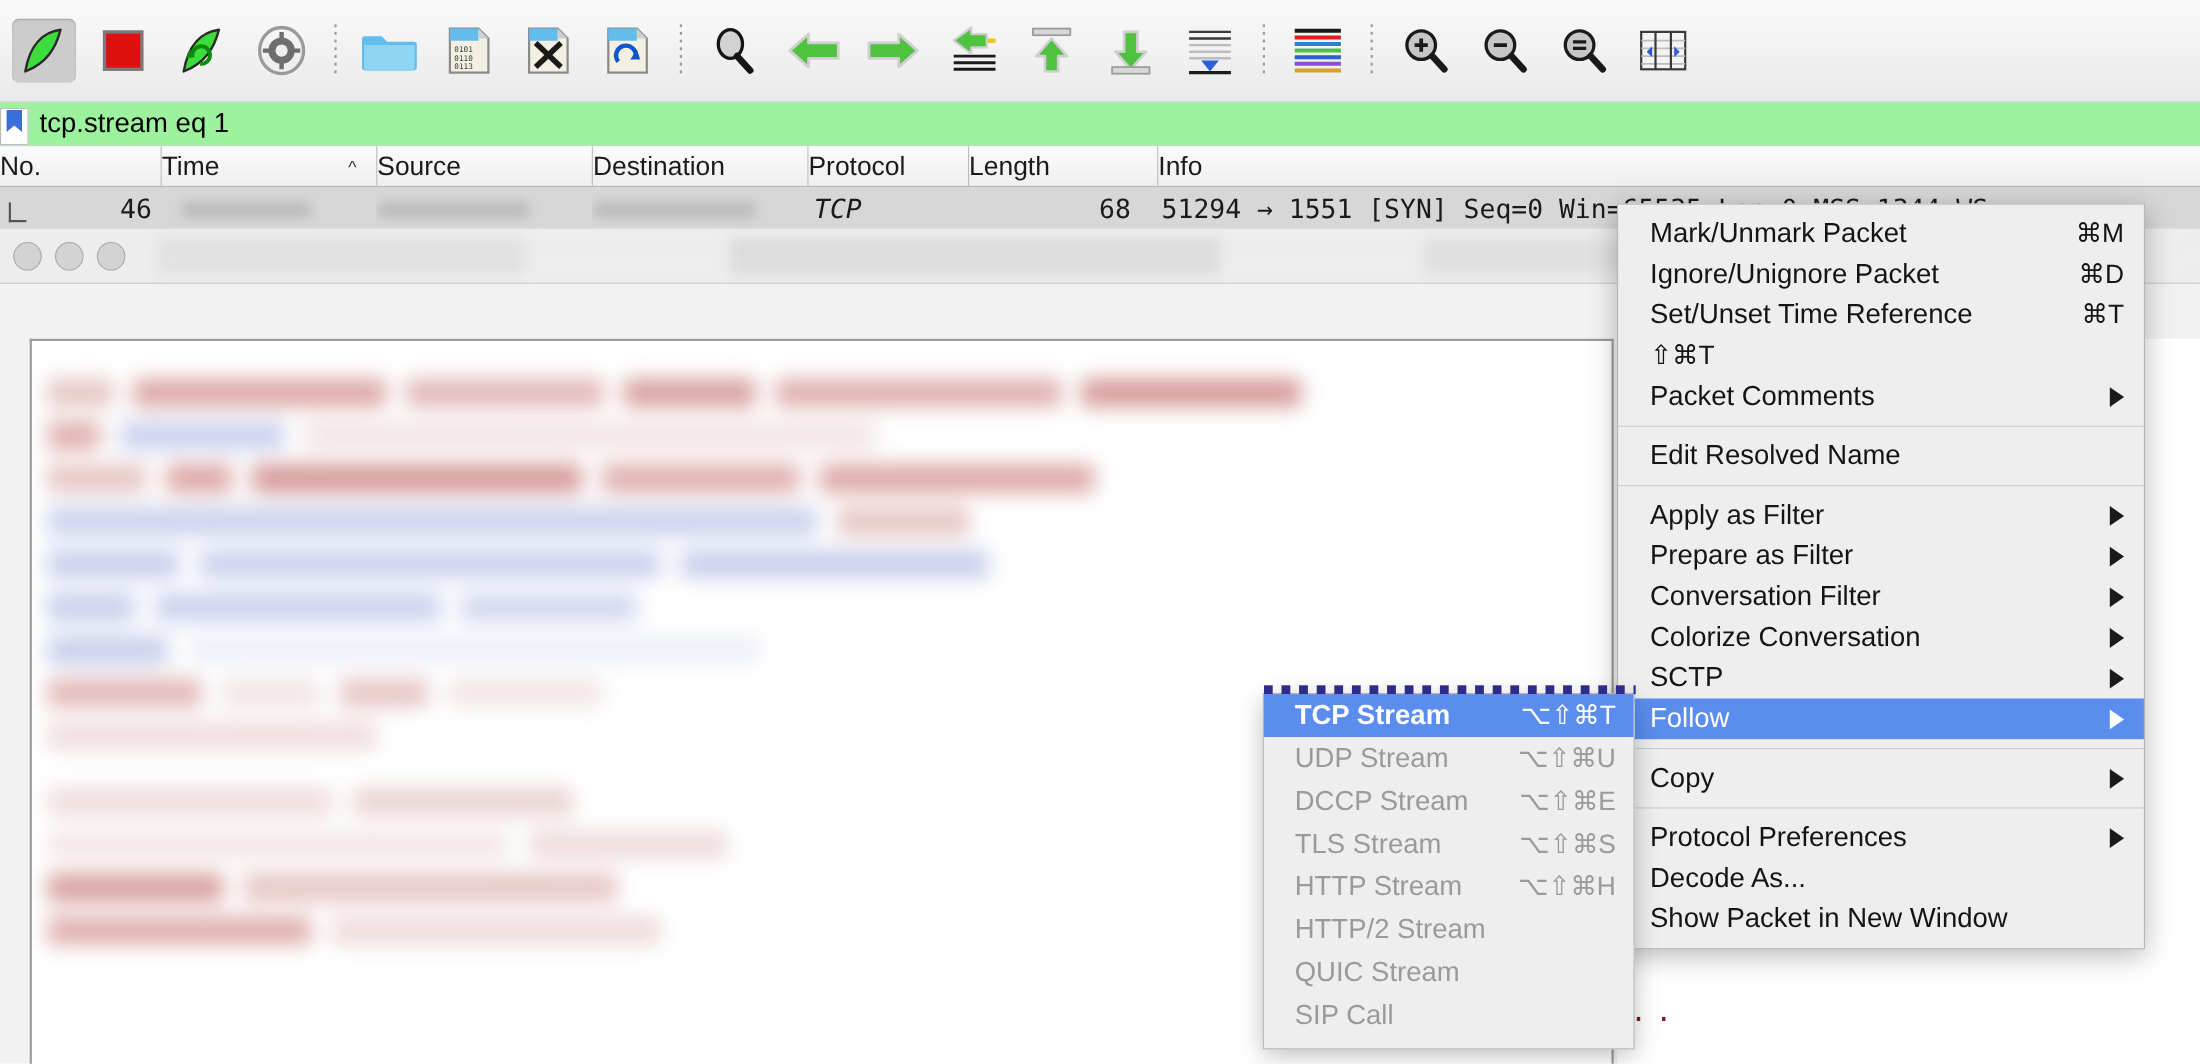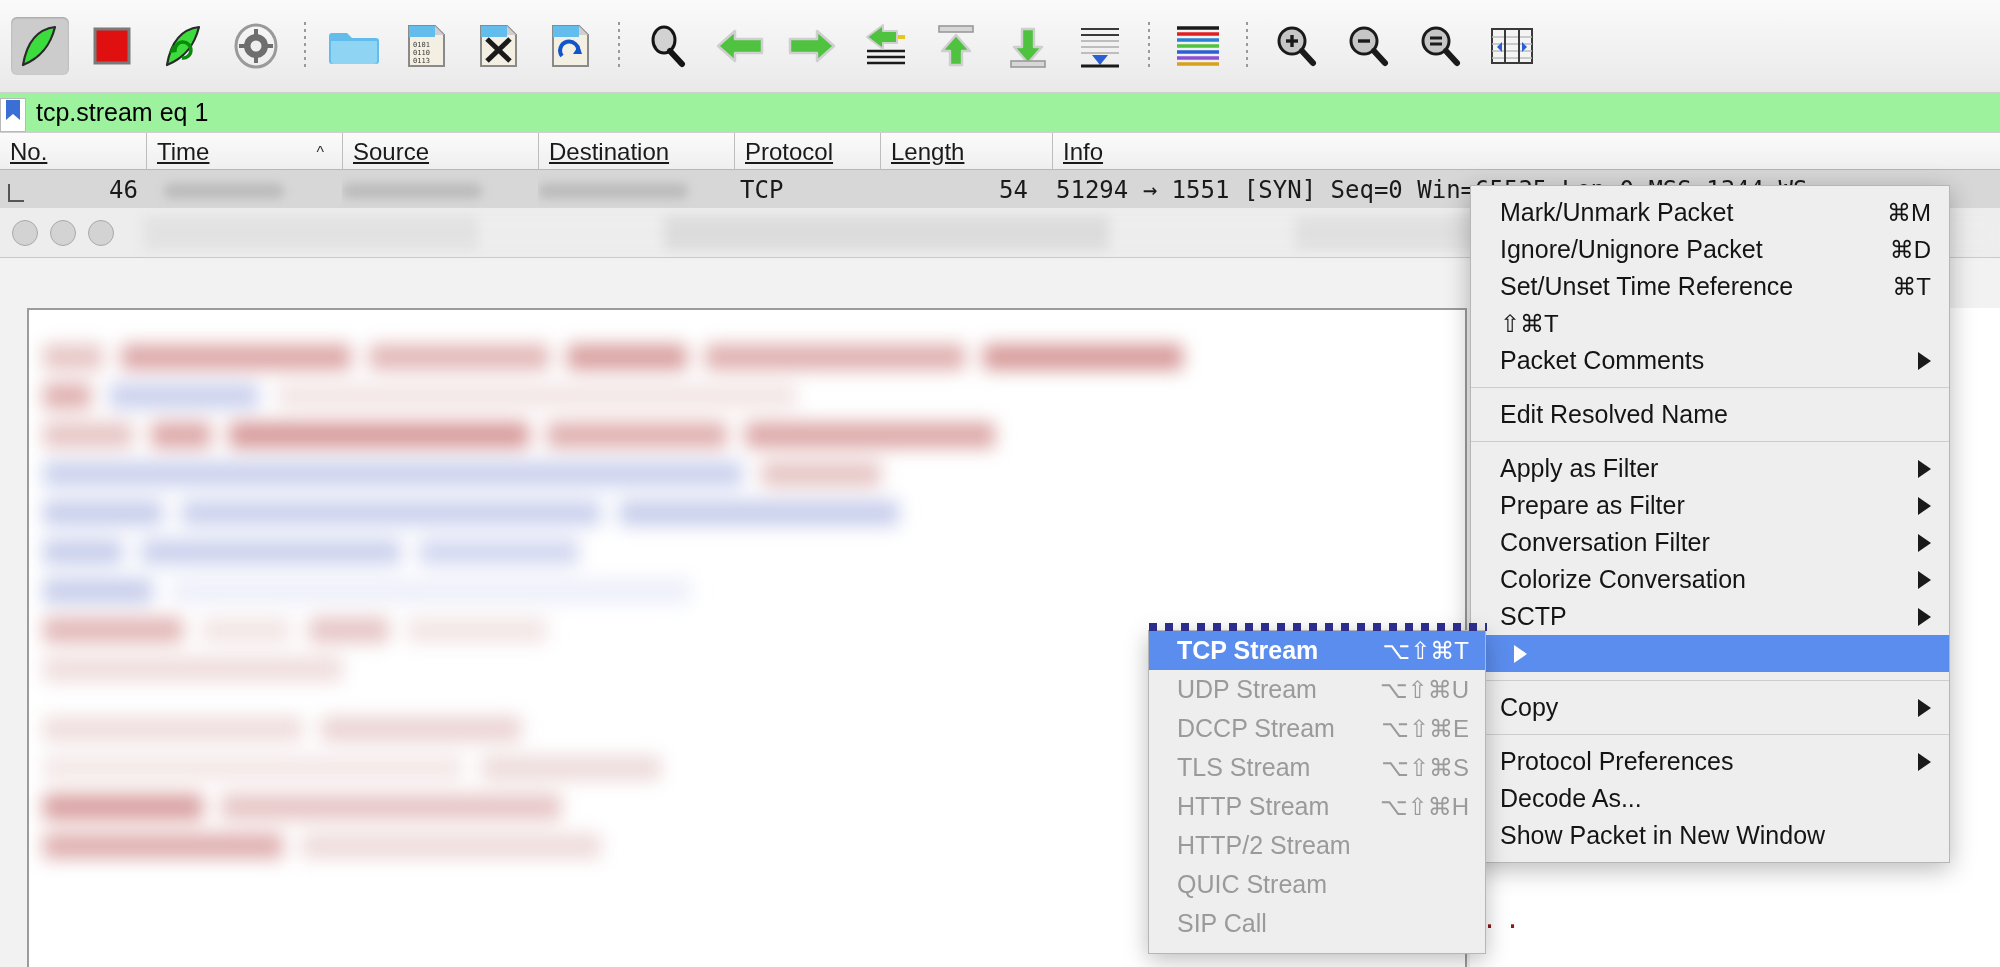--- a/index.html
+++ b/index.html
@@ -49,43 +49,43 @@
 
   
   .colhdr {
     position: absolute; left: 0; top: 133px; width: 2000px; height: 37px;
     background: linear-gradient(180deg,#fbfbfb,#efefef);
     border-bottom: 1px solid #b6b6b6;
     display: flex; align-items: center;
     font-size: 24px; color: #1a1a1a;
   }
   .colhdr .col {
-    height: 37px; line-height: 37px; padding-left: 10px;
-    border-left: 1px solid #bdbdbd; position: relative; white-space: nowrap; text-decoration: underline;
+    height: 37px; line-height: 37px; padding-left: 0;
+    border-left: 1px solid #bdbdbd; position: relative; white-space: nowrap;
   }
   .colhdr .col:first-child { border-left: none; }
   .sortarrow { position: absolute; right: 18px; top: 0; font-size: 16px; color:#333; line-height:40px;}
 
   
   .pktrow {
     position: absolute; left: 0; top: 170px; width: 2000px; height: 40px;
     background: #d7d7d7; font-family: "DejaVu Sans Mono", monospace;
     font-size: 24px; color: #1a1a1a; display: flex; align-items: center;
     overflow: hidden; white-space: nowrap;
   }
   .pktrow .cell { height: 38px; line-height: 38px; overflow: hidden; }
   .pkt-expander {
     position: absolute; left: 8px; top: 14px; width: 16px; height: 18px;
     border-left: 2px solid #555; border-bottom: 2px solid #555;
   }
   .cell.num { width: 146px; text-align: right; padding-right: 8px; }
   .cell.time { width: 196px; }
   .cell.src { width: 196px; }
   .cell.dst { width: 196px; }
-  .cell.proto { width: 146px; padding-left: 6px; }
+  .cell.proto { width: 146px; padding-left: 6px; font-style: italic; }
   .cell.len { width: 160px; text-align: right; padding-right: 12px; }
   .cell.info { padding-left: 16px; }
 
   .blurpill { display:inline-block; height: 16px; border-radius: 8px; background:#bdbdbd; filter: blur(5px); vertical-align: middle;}
 
   
   .bgwindow {
     position: absolute; left: 0; top: 208px; width: 2000px; height: 50px;
     background: #ededed; border-bottom: 1px solid #c8c8c8;
     display: flex; align-items: center;
@@ -443,21 +443,21 @@
     <div class="cell time">
       <span class="blurpill" style="width:120px;margin-left:18px;"></span>
     </div>
     <div class="cell src">
       <span class="blurpill" style="width:140px;"></span>
     </div>
     <div class="cell dst">
       <span class="blurpill" style="width:150px;"></span>
     </div>
     <div class="cell proto">TCP</div>
-    <div class="cell len">54</div>
+    <div class="cell len">68</div>
     <div class="cell info">51294 → 1551 [SYN] Seq=0 Win=65535 Len=0 MSS=1344 WS</div>
   </div>
 
   <div class="bgwindow">
     <div class="tl"></div>
     <div class="tl"></div>
     <div class="tl"></div>
     <div class="bgw-blur"></div>
   </div>
 
@@ -585,20 +585,21 @@
     </div>
     <div class="mi">
       <span class="label">Colorize Conversation</span>
       <span class="arrow"></span>
     </div>
     <div class="mi">
       <span class="label">SCTP</span>
       <span class="arrow"></span>
     </div>
     <div class="mi sel">
+      <span class="label">Follow</span>
       <span class="arrow"></span>
     </div>
 
     <div class="msep"></div>
 
     <div class="mi">
       <span class="label">Copy</span>
       <span class="arrow"></span>
     </div>
 

